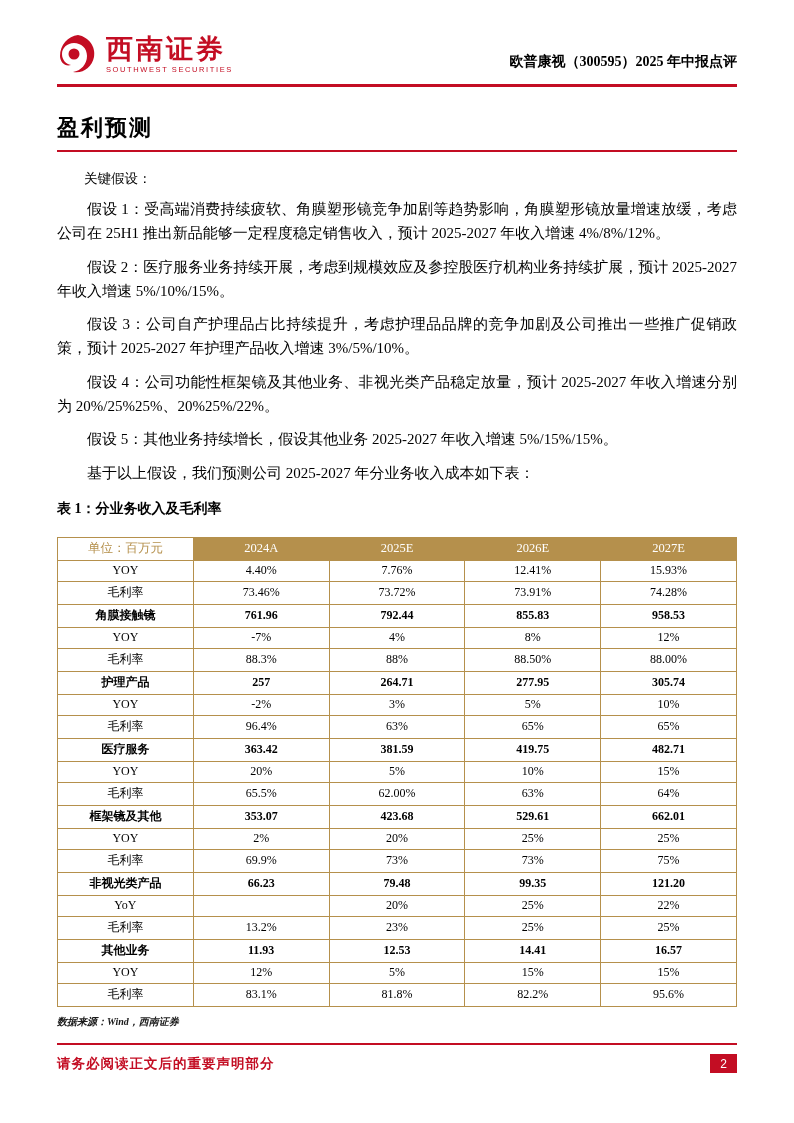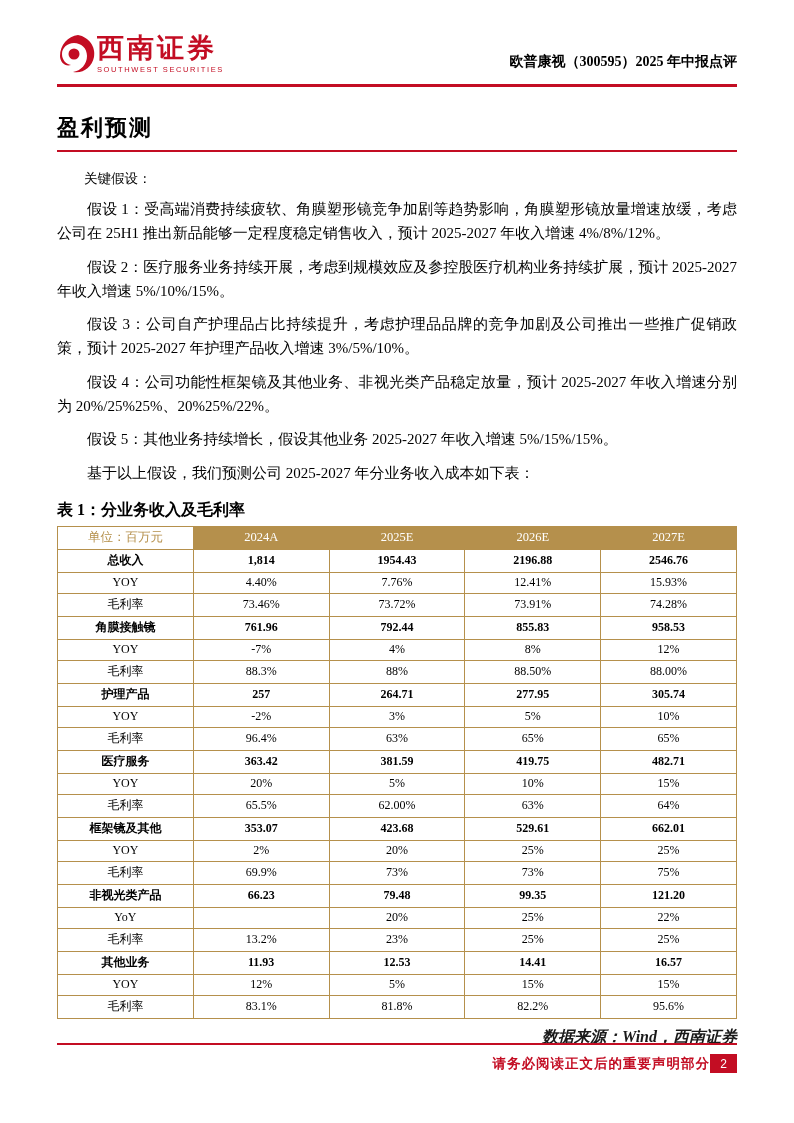--- a/index.html
+++ b/index.html
@@ -11,49 +11,49 @@
   .page{
     width:794px;height:1123px;margin:0 auto;position:relative;
     background:#fff;overflow:hidden;
     font-family:"Liberation Serif","DejaVu Serif",serif;color:#000;
   }
   
   .page-header{
     display:flex;justify-content:space-between;align-items:flex-end;
     padding:34px 57px 10px 57px;
   }
-  .logo{display:flex;align-items:center;}
+  .logo{display:flex;align-items:flex-end;gap:9px;}
   .logo-text{display:flex;flex-direction:column;}
   .logo-cn{
     font-size:27px;font-weight:bold;color:var(--accent-red);
     letter-spacing:3px;line-height:1.05;
   }
   .logo-en{
     font-size:7.5px;color:var(--accent-red);letter-spacing:1.6px;margin-top:2px;
     font-family:"Liberation Sans",sans-serif;
   }
   .report-title{font-size:14px;font-weight:bold;padding-bottom:3px;}
   .header-rule{margin:0 57px;height:3px;background:var(--accent-red);}
   
   main{padding:0 57px;}
   .section-title{margin:26px 0 0 0;font-size:22px;font-weight:bold;letter-spacing:2px;}
   .title-rule{height:2px;background:var(--accent-red);margin-top:7px;}
   .key-label{margin:18px 0 2px;text-indent:2em;font-weight:normal;font-size:13.5px;}
   .para{margin:9px 0;text-indent:2em;font-size:15px;line-height:1.62;text-align:justify;}
-  .table-caption{margin:15px 0 5px;font-size:16px;font-weight:bold;}
+  .table-caption{margin:15px 0 19px;font-size:14px;font-weight:bold;}
   table{width:100%;border-collapse:collapse;font-size:12px;text-align:center;table-layout:fixed;}
   th,td{border:1px solid var(--gold);padding:2.5px 4px;height:20px;vertical-align:middle;}
   thead th{background:var(--gold);color:#fff;font-weight:normal;font-size:12.5px;}
   thead th.unit-cell{background:#fff;color:var(--gold);}
   tr.bold-row td{font-weight:bold;}
-  .source-note{margin:8px 0 12px;font-size:16px;font-style:italic;font-weight:bold;color:#1a1a1a;text-align:right;}
+  .source-note{margin:8px 0 12px;font-size:10px;font-style:italic;font-weight:bold;color:#1a1a1a;}
   
   .page-footer{position:absolute;left:57px;right:57px;bottom:50px;}
   .footer-rule{height:2px;background:var(--accent-red);margin-bottom:9px;}
-  .footer-row{display:flex;justify-content:flex-end;align-items:center;}
+  .footer-row{display:flex;justify-content:space-between;align-items:center;}
   .disclaimer{color:var(--accent-red);font-weight:bold;font-size:13.5px;letter-spacing:1px;}
   .page-badge{
     background:var(--accent-red);color:#fff;font-size:12px;
     width:27px;height:19px;display:flex;align-items:center;justify-content:center;
     font-family:"Liberation Sans",sans-serif;
   }
 </style>
 </head>
 <body>
 
@@ -95,27 +95,20 @@
       <thead>
         <tr id="table-head-row">
             <th class="unit-cell">单位：百万元</th>
             <th class="">2024A</th>
             <th class="">2025E</th>
             <th class="">2026E</th>
             <th class="">2027E</th>
           </tr>
       </thead>
       <tbody id="table-body">
-          <tr class="bold-row">
-            <td>总收入</td>
-            <td>1,814</td>
-            <td>1954.43</td>
-            <td>2196.88</td>
-            <td>2546.76</td>
-          </tr>
           <tr>
             <td>YOY</td>
             <td>4.40%</td>
             <td>7.76%</td>
             <td>12.41%</td>
             <td>15.93%</td>
           </tr>
           <tr>
             <td>毛利率</td>
             <td>73.46%</td>

